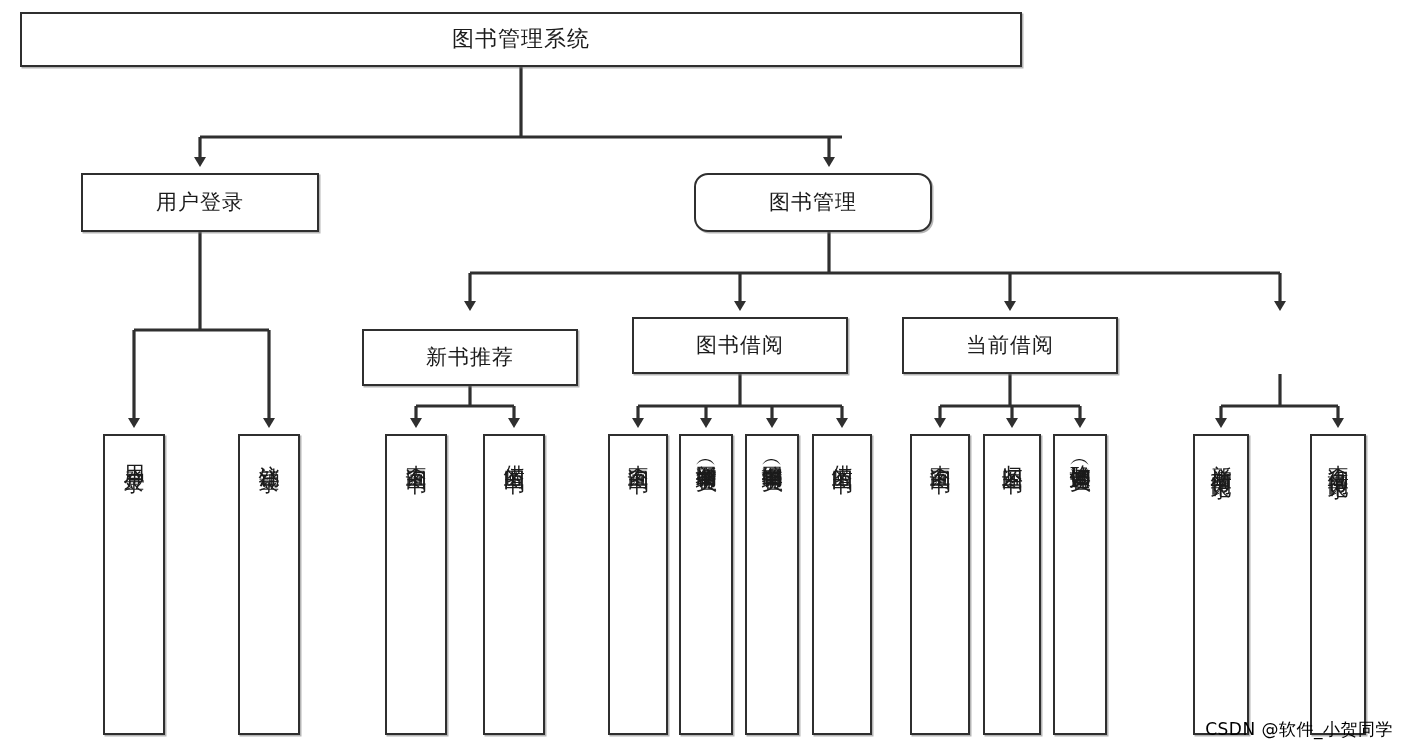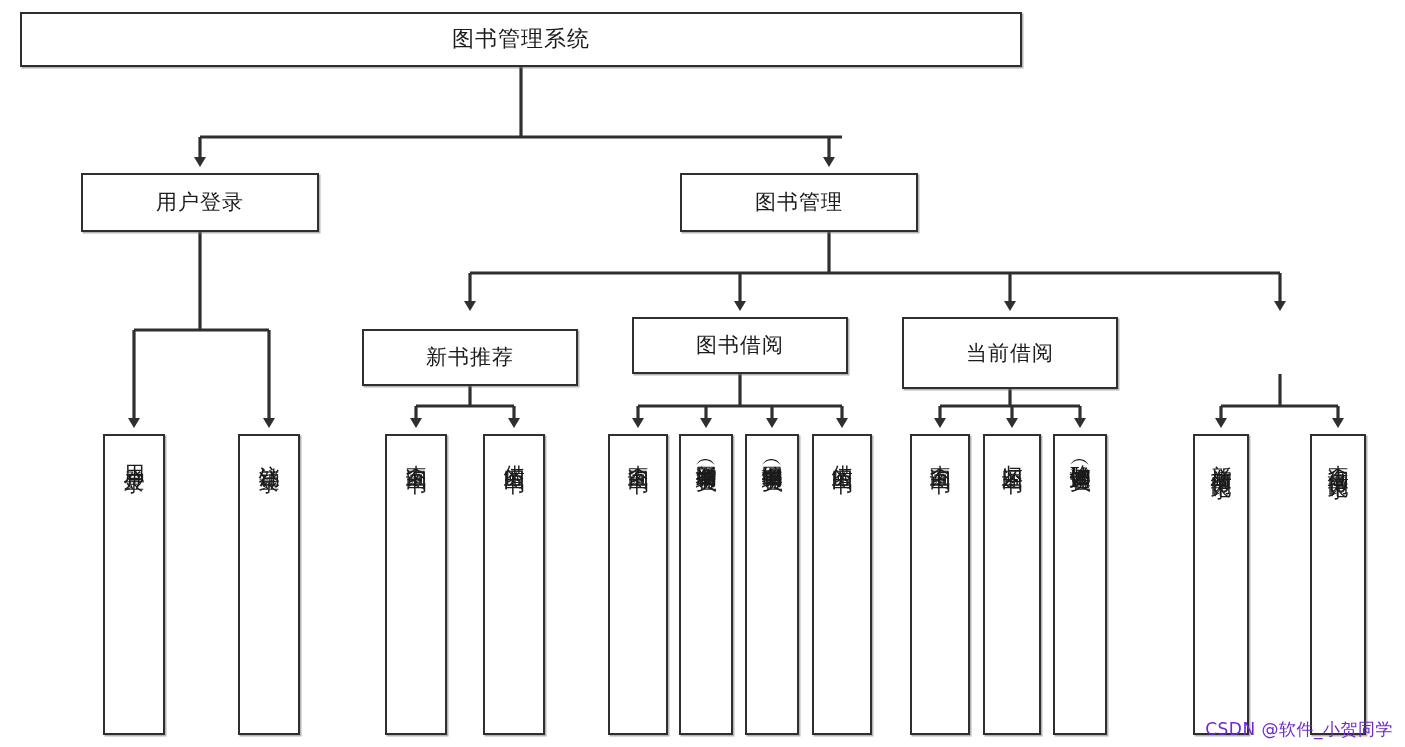--- a/index.html
+++ b/index.html
@@ -57,21 +57,21 @@
   }
   .node.vertical.tight .label {
     letter-spacing: 1px;
   }
   .node.root .label { font-size: 22px; }
   .watermark {
     position: absolute;
     right: 12px;
     bottom: 6px;
     font-size: 17px;
-    color: #6d28d9;
+    color: #000000;
     letter-spacing: 0.5px;
     white-space: nowrap;
     pointer-events: none;
   }
 </style>
 </head>
 <body>
 
 <div id="canvas">
 
@@ -129,33 +129,33 @@
   </svg>
 
   <div class="node root" style="left:20px; top:12px; width:1002px; height:55px;">
     <span class="label">图书管理系统</span>
   </div>
 
   <div class="node" style="left:81px; top:173px; width:238px; height:59px;">
     <span class="label">用户登录</span>
   </div>
 
-  <div class="node" style="left:680px; top:173px; width:238px; height:59px;">
+  <div class="node" style="left:694px; top:173px; width:238px; height:59px;border-radius:14px;">
     <span class="label">图书管理</span>
   </div>
 
   <div class="node" style="left:362px; top:317px; width:216px; height:57px;margin-top:12px;">
     <span class="label">新书推荐</span>
   </div>
 
   <div class="node" style="left:632px; top:317px; width:216px; height:57px;">
     <span class="label">图书借阅</span>
   </div>
 
-  <div class="node" style="left:902px; top:317px; width:216px; height:72px;">
+  <div class="node" style="left:902px; top:317px; width:216px; height:57px;">
     <span class="label">当前借阅</span>
   </div>
 
 
   <div class="node vertical" style="left:103px; top:434px; width:62px; height:301px;">
     <span class="label">用户登录</span>
   </div>
 
   <div class="node vertical" style="left:238px; top:434px; width:62px; height:301px;">
     <span class="label">注销登录</span>

